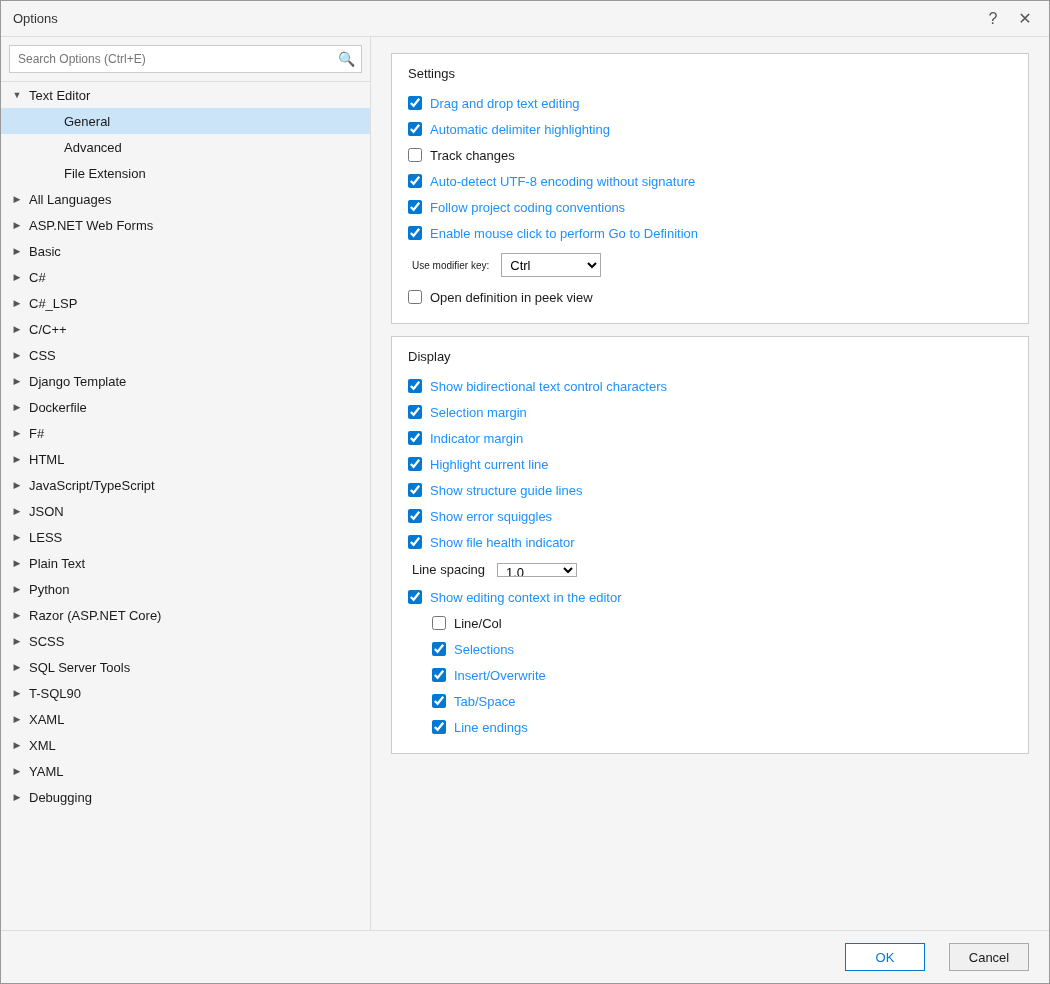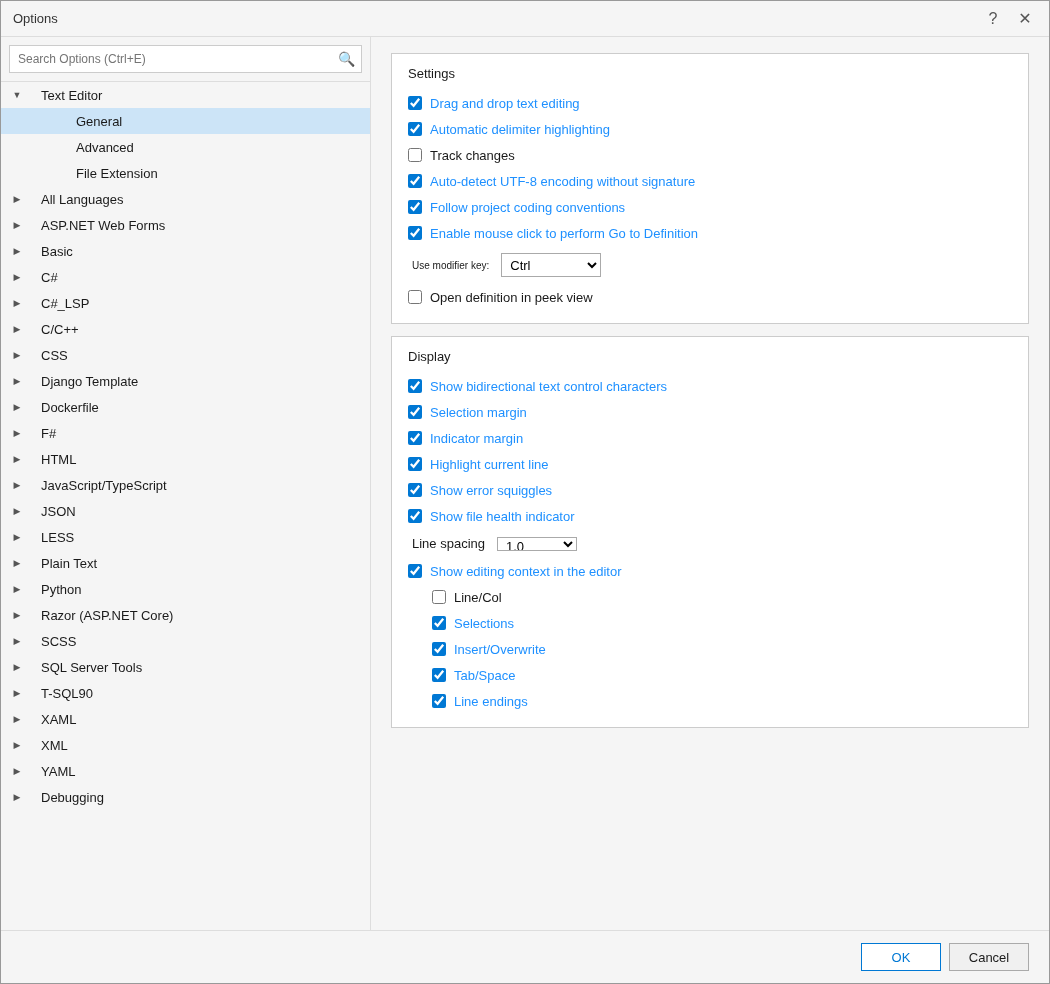--- a/index.html
+++ b/index.html
@@ -117,21 +117,21 @@
       width: 16px;
       height: 16px;
       display: flex;
       align-items: center;
       justify-content: center;
       font-size: 10px;
       color: #555;
       flex-shrink: 0;
     }
     .tree-item .item-label {
-      margin-left: 16px;
+      margin-left: 4px;
       color: #1a1a1a;
       font-size: 13px;
     }
     .tree-item.child { padding-left: 32px; gap: 11px; }
     .main-panel {
       flex: 1;
       background: #f5f5f5;
       padding: 16px 20px;
       overflow-y: auto;
       display: flex;
@@ -208,21 +208,21 @@
       background: white;
       font-size: 13px;
       padding: 0 4px;
       min-width: 80px;
       cursor: pointer;
     }
     .footer {
       padding: 12px 20px;
       display: flex;
       justify-content: flex-end;
-      gap: 8px;
+      gap: 24px;
       border-top: 1px solid #ddd;
       background: #f5f5f5;
     }
     .footer-btn {
       width: 80px;
       height: 28px;
       border: 1px solid #aaa;
       background: #f0f0f0;
       font-size: 13px;
       cursor: pointer;
@@ -453,20 +453,26 @@
             <div class="checkbox-row">
               <label>
                 <input type="checkbox" checked="" style="">
                 <span>Indicator margin</span>
               </label>
             </div>
             <div class="checkbox-row">
               <label>
                 <input type="checkbox" checked="" style="">
                 <span>Highlight current line</span>
+              </label>
+            </div>
+            <div class="checkbox-row">
+              <label>
+                <input type="checkbox" checked="" style="">
+                <span>Show structure guide lines</span>
               </label>
             </div>
             <div class="checkbox-row">
               <label>
                 <input type="checkbox" checked="" style="">
                 <span>Show error squiggles</span>
               </label>
             </div>
             <div class="checkbox-row">
               <label>

